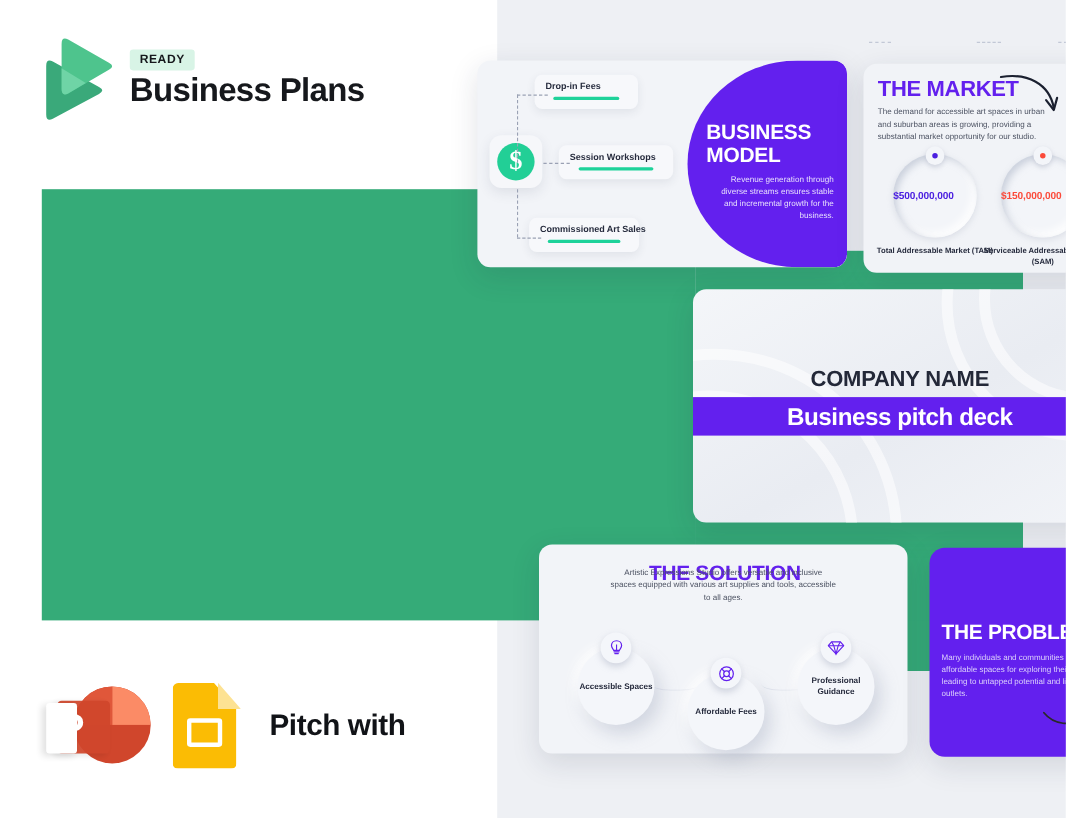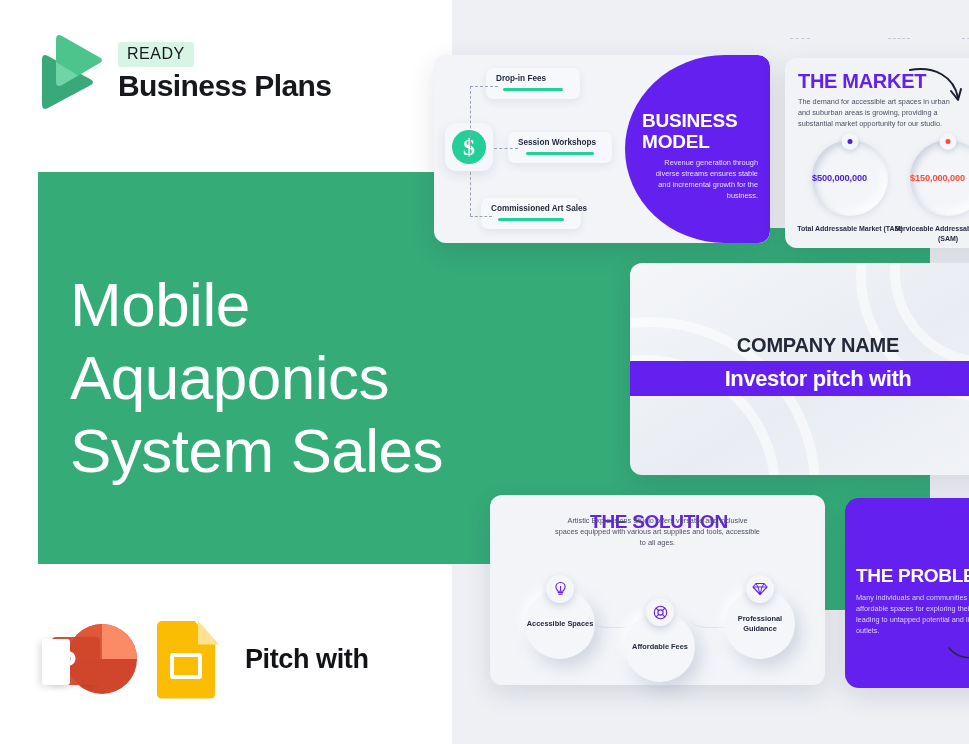--- a/index.html
+++ b/index.html
@@ -43,21 +43,21 @@
     position: absolute; left: 38px; top: 34px;
     display: flex; align-items: center; gap: 16px;
     z-index: 40;
   }
   .logo-mark { position: relative; width: 64px; height: 76px; }
   .logo-txt { display: flex; flex-direction: column; gap: 3px; }
   .ready-badge {
     align-self: flex-start;
     background: #d8f4e6;
     color: #16181c;
-    font-size: 16px; font-weight: 400;
+    font-size: 11px; font-weight: 700;
     letter-spacing: 0.5px;
     padding: 3px 9px 4px 9px;
     border-radius: 3px;
   }
   .brand-name {
     font-size: 30px; font-weight: 700; color: #16181c;
     letter-spacing: -0.6px; line-height: 1.05;
   }
 
   
@@ -343,21 +343,20 @@
         <path d="M18 6 Q18 -1 24 2 L61 23 Q67 26 61 29.5 L24 51 Q18 54 18 47 Z" fill="#4ec48d"></path>
         <path d="M18 28 L18 47 Q18 54 24 51 L40 41.5 Z" fill="#6fd4a6"></path>
       </svg>
     </div>
     <div class="logo-txt">
       <span class="ready-badge">READY</span>
       <span class="brand-name">Business Plans</span>
     </div>
   </div>
 
-  <div class="hero-title">Mobile Aquaponics System Sales</div>
 
   <div class="formats">
     <div class="ppt-icon">
       <div class="ppt-circle"></div>
       <div class="ppt-square"></div>
       <div class="ppt-letter-box"></div>
       <div class="ppt-letter">P</div>
     </div>
     <div class="slides-icon">
       <div class="slides-doc"></div>
@@ -432,21 +431,21 @@
   </div>
 
   <div class="slide" id="slide-company">
     <div class="cn-arc" style="right:-74px; top:-86px; width:190px; height:190px;"></div>
     <div class="cn-arc" style="right:-100px; top:-112px; width:250px; height:250px;"></div>
     <div class="cn-arc" style="left:-120px; bottom:-150px; width:270px; height:270px;"></div>
     <div class="cn-arc" style="left:-150px; bottom:-182px; width:340px; height:340px;"></div>
   </div>
   <div class="cn-title">COMPANY NAME</div>
   <div class="cn-band">
-    <span class="cn-band-text">Investor pitch with</span>
+    <span class="cn-band-text">Business pitch deck</span>
   </div>
 
   <div class="slide" id="slide-solution"></div>
   <div class="sl-title">THE SOLUTION</div>
   <div class="sl-body">Artistic Expressions Studio offers versatile and inclusive spaces equipped with various art supplies and tools, accessible to all ages.</div>
 
   <div class="sl-connect" style="left:592px; top:612px;"></div>
   <div class="sl-connect" style="left:692px; top:612px;"></div>
 
   <div class="sl-node" style="left:525px; top:589px;">

